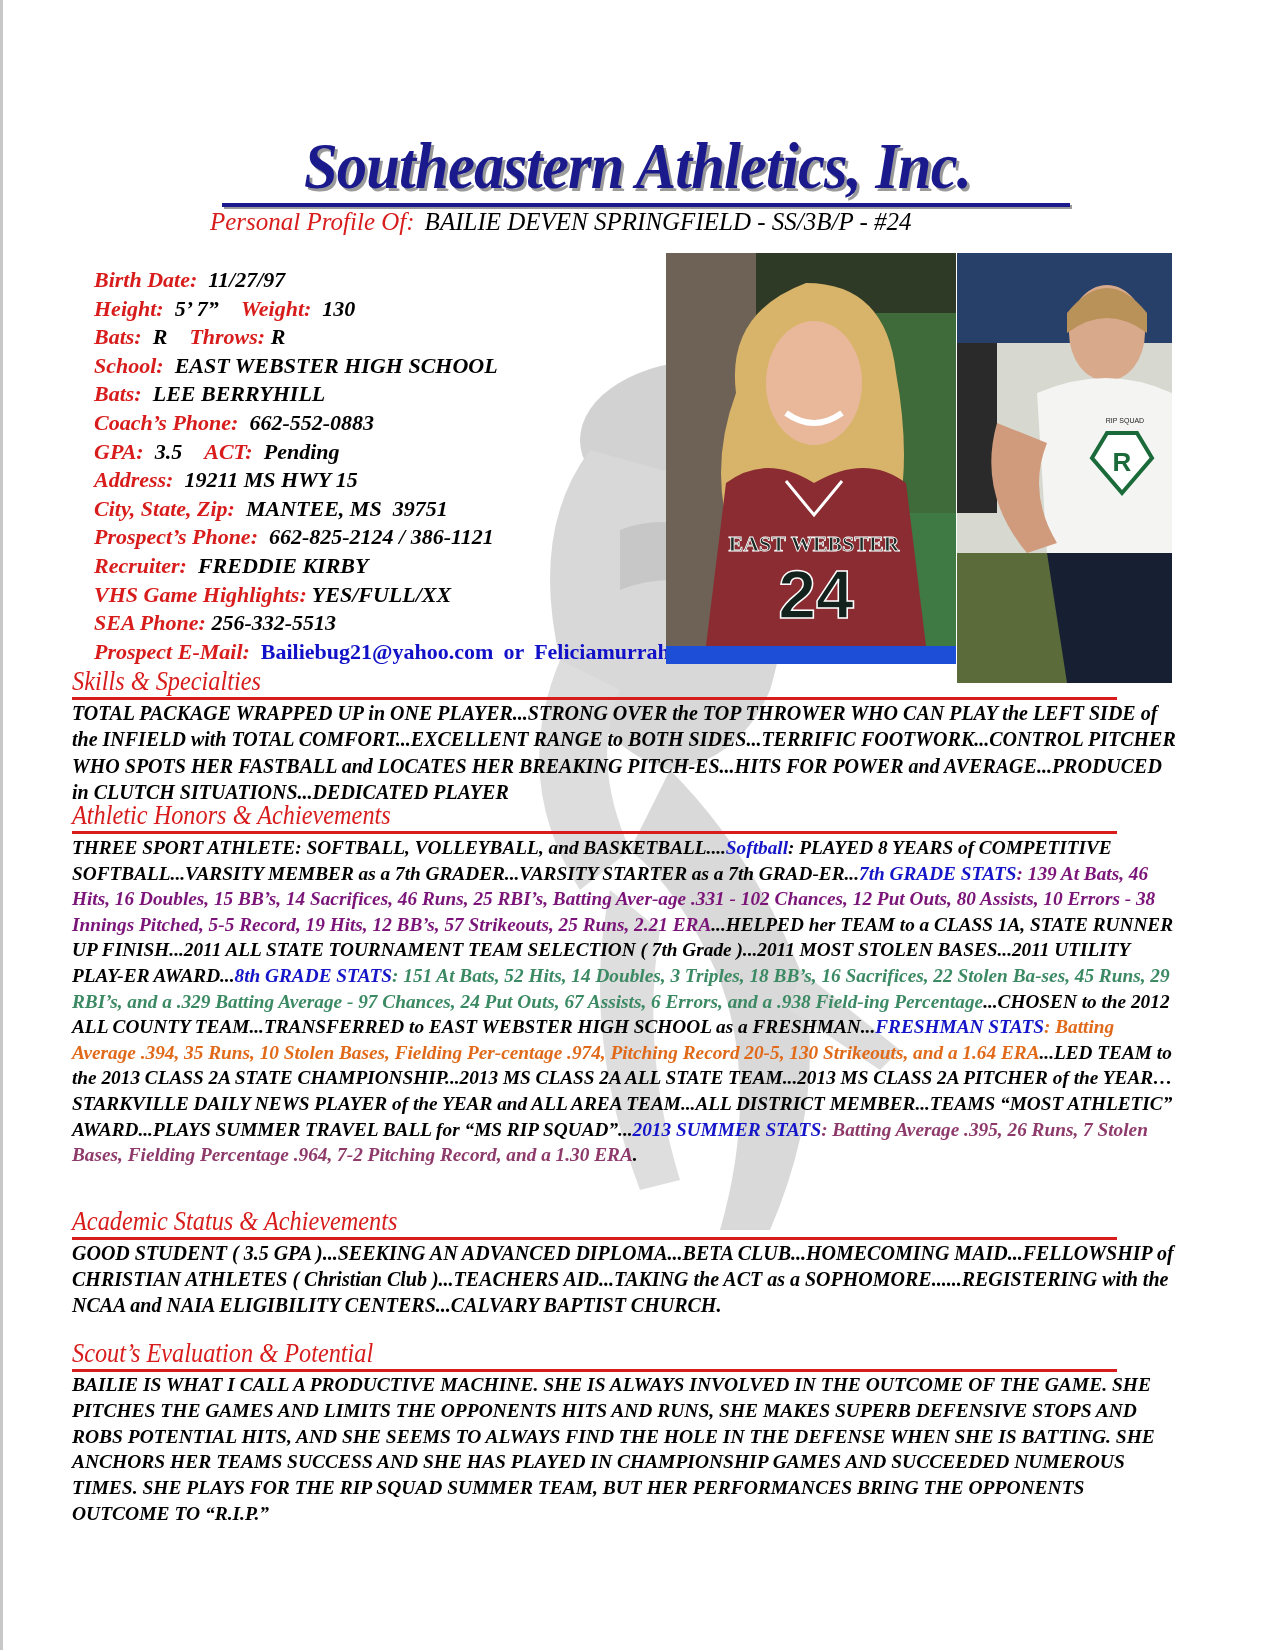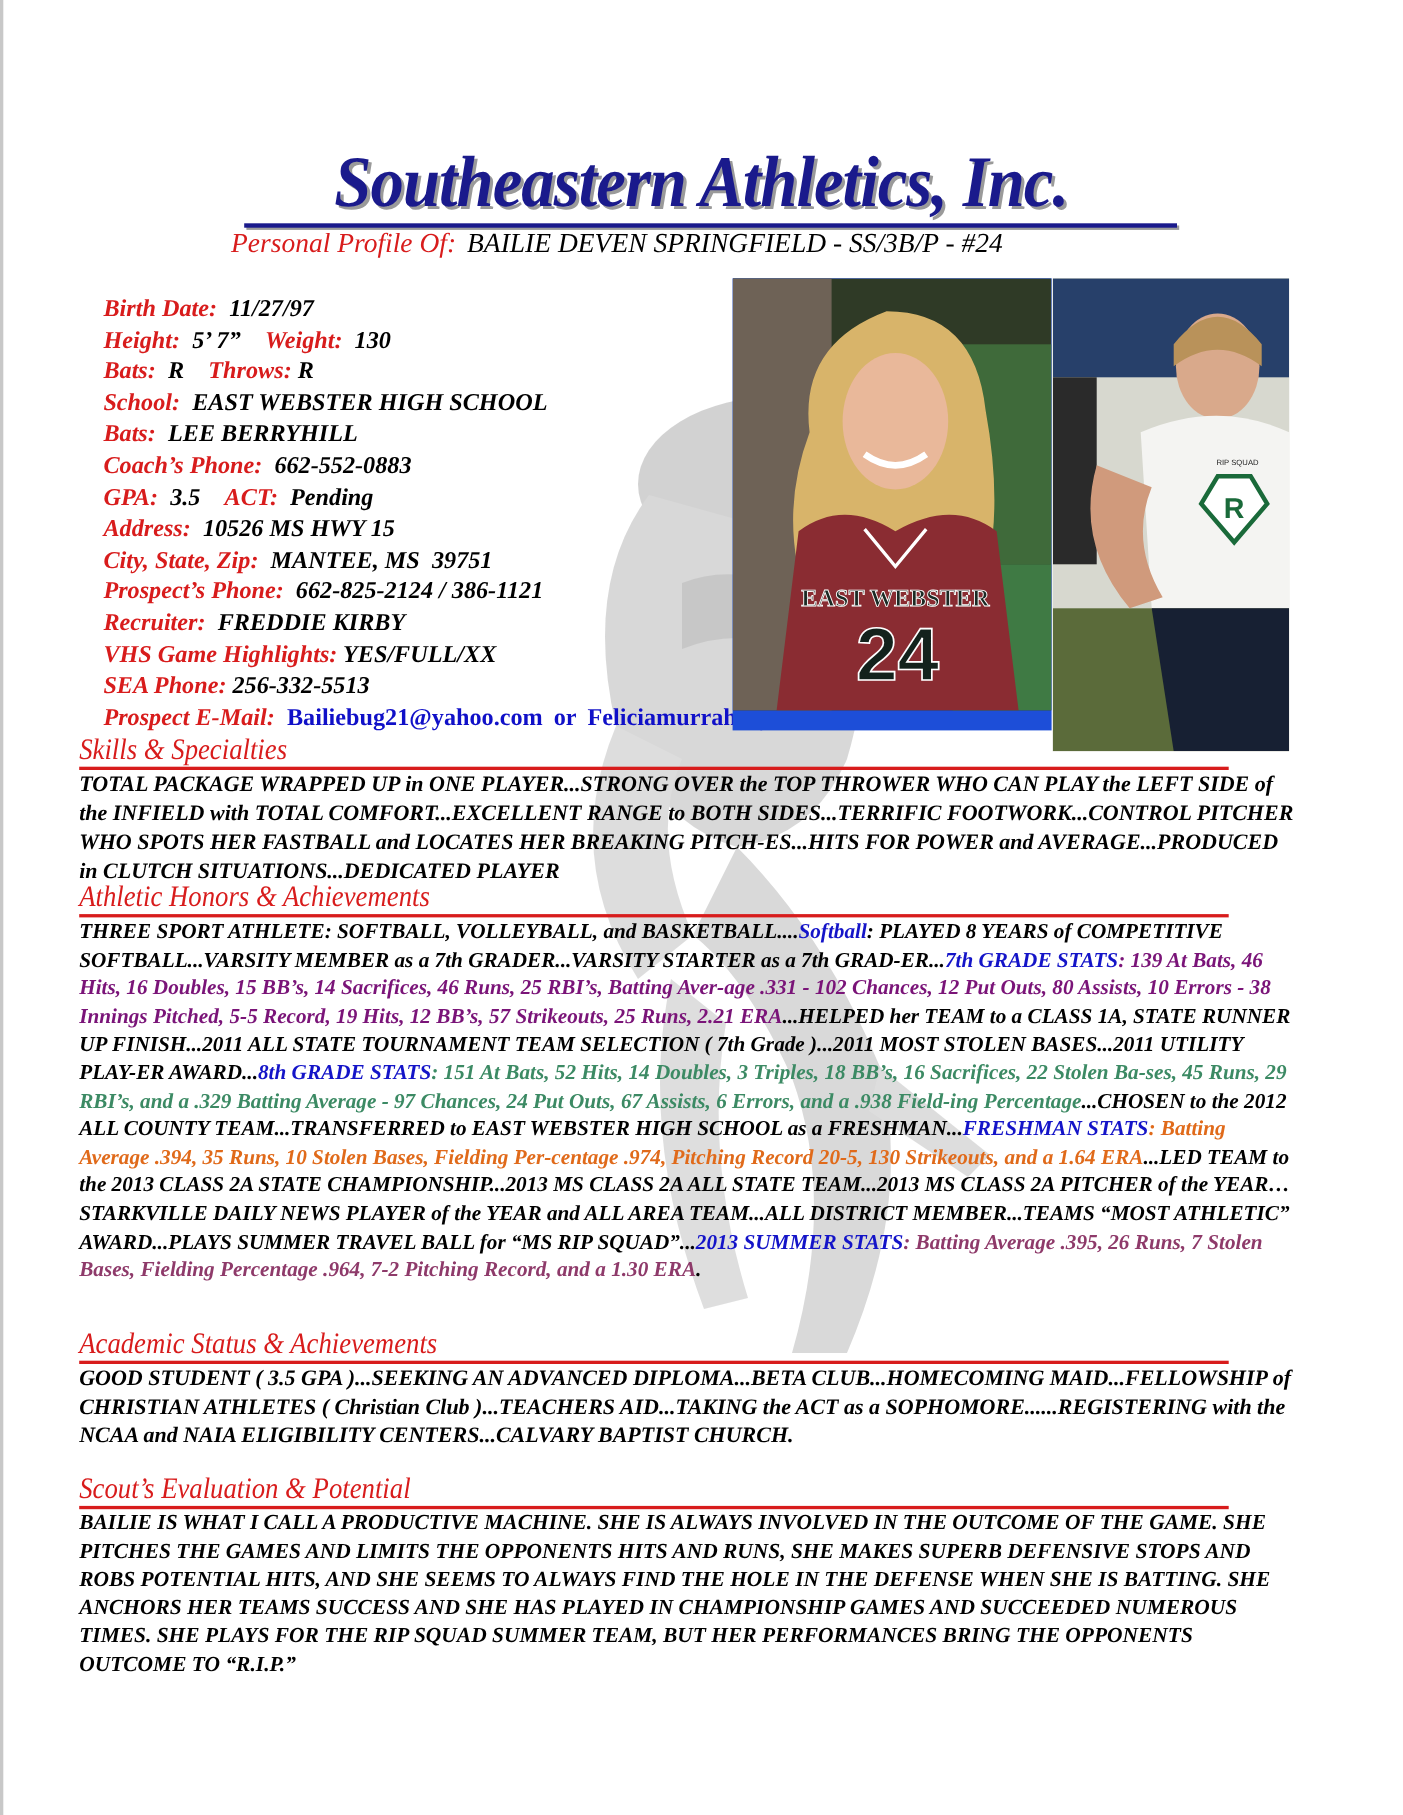--- a/index.html
+++ b/index.html
@@ -67,21 +67,21 @@
 </div>
 
 <div class="info">
   <div class="row"><span class="lbl">Birth Date:</span>&nbsp; <span class="val">11/27/97</span></div>
   <div class="row"><span class="lbl">Height:</span>&nbsp; <span class="val">5’ 7”</span><span class="gap"></span><span class="lbl">Weight:</span>&nbsp; <span class="val">130</span></div>
   <div class="row"><span class="lbl">Bats:</span>&nbsp; <span class="val">R</span><span class="gap"></span><span class="lbl">Throws:</span> <span class="val">R</span></div>
   <div class="row"><span class="lbl">School:</span>&nbsp; <span class="val">EAST WEBSTER HIGH SCHOOL</span></div>
   <div class="row"><span class="lbl">Bats:</span>&nbsp; <span class="val">LEE BERRYHILL</span></div>
   <div class="row"><span class="lbl">Coach’s Phone:</span>&nbsp; <span class="val">662-552-0883</span></div>
   <div class="row"><span class="lbl">GPA:</span>&nbsp; <span class="val">3.5</span><span class="gap"></span><span class="lbl">ACT:</span>&nbsp; <span class="val">Pending</span></div>
-  <div class="row"><span class="lbl">Address:</span>&nbsp; <span class="val">10526 MS HWY 15</span></div>
+  <div class="row"><span class="lbl">Address:</span>&nbsp; <span class="val">19211 MS HWY 15</span></div>
   <div class="row"><span class="lbl">City, State, Zip:</span>&nbsp; <span class="val" style="white-space:pre">MANTEE, MS  39751</span></div>
   <div class="row"><span class="lbl">Prospect’s Phone:</span>&nbsp; <span class="val">662-825-2124 / 386-1121</span></div>
   <div class="row"><span class="lbl">Recruiter:</span>&nbsp; <span class="val">FREDDIE KIRBY</span></div>
   <div class="row"><span class="lbl">VHS Game Highlights:</span> <span class="val">YES/FULL/XX</span></div>
   <div class="row"><span class="lbl">SEA Phone:</span> <span class="val">256-332-5513</span></div>
   <div class="row"><span class="lbl">Prospect E-Mail:</span>&nbsp; <span class="email">Bailiebug21@yahoo.com</span><span class="or">or</span><span class="email">Feliciamurrah@yahoo.com</span></div>
 </div>
 
 <div class="photo photo1">
   <svg width="290" height="393" viewBox="0 0 290 393">

